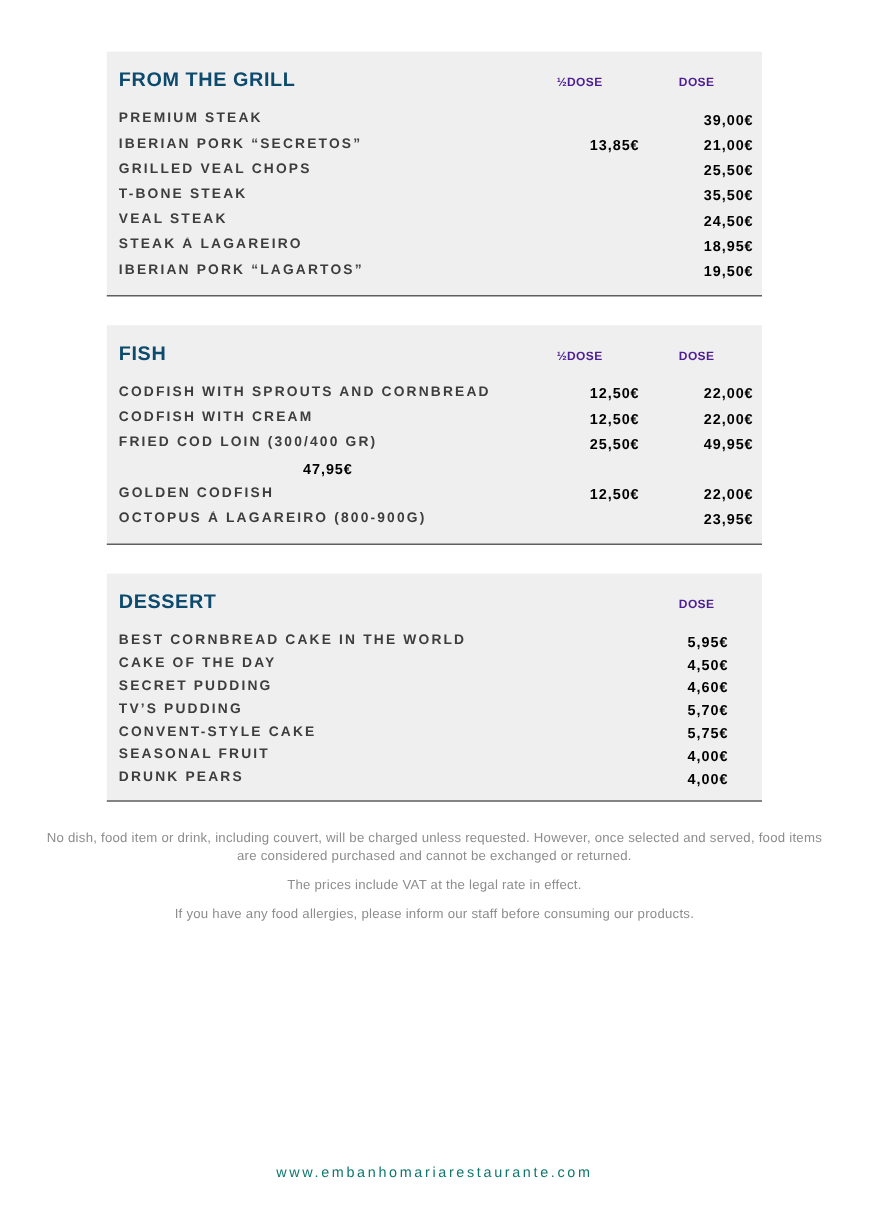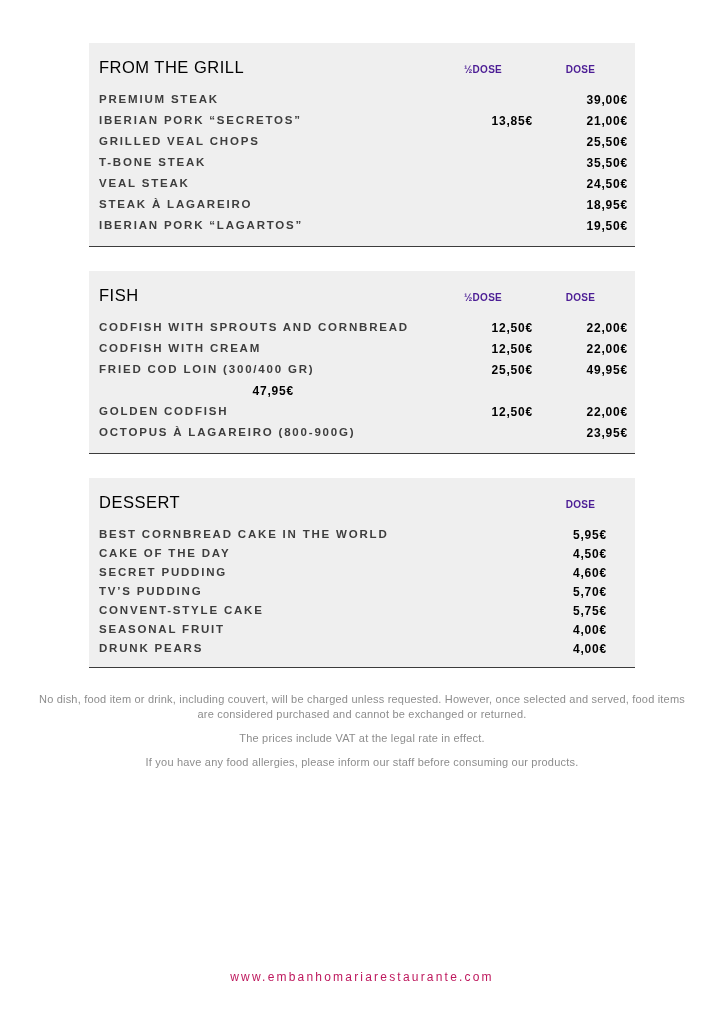--- a/index.html
+++ b/index.html
@@ -20,22 +20,22 @@
   }
   .panel-header {
     display: flex;
     align-items: baseline;
     line-height: 22px;
     margin-bottom: 12px;
   }
   .panel-title {
     flex: 1;
     font-size: 16.5px;
-    font-weight: normal;
-    color: #000000;
+    font-weight: bold;
+    color: #0c4a6e;
     letter-spacing: 0.5px;
   }
   .col-head {
     font-size: 10px;
     font-weight: bold;
     color: #4c1d95;
     letter-spacing: 0.3px;
     text-align: center;
   }
   .col-half-w { width: 100px; }
@@ -73,21 +73,21 @@
     font-size: 11px;
     line-height: 15px;
     color: #8d8d8d;
     letter-spacing: 0.2px;
   }
   .website {
     margin-top: 200px;
     text-align: center;
     font-size: 12px;
     letter-spacing: 2.2px;
-    color: #be185d;
+    color: #0f766e;
   }
 </style>
 </head>
 <body>
 
 <div class="menu-page">
 
   <div class="panel">
     <div class="panel-header">
       <div class="panel-title">FROM THE GRILL</div>

